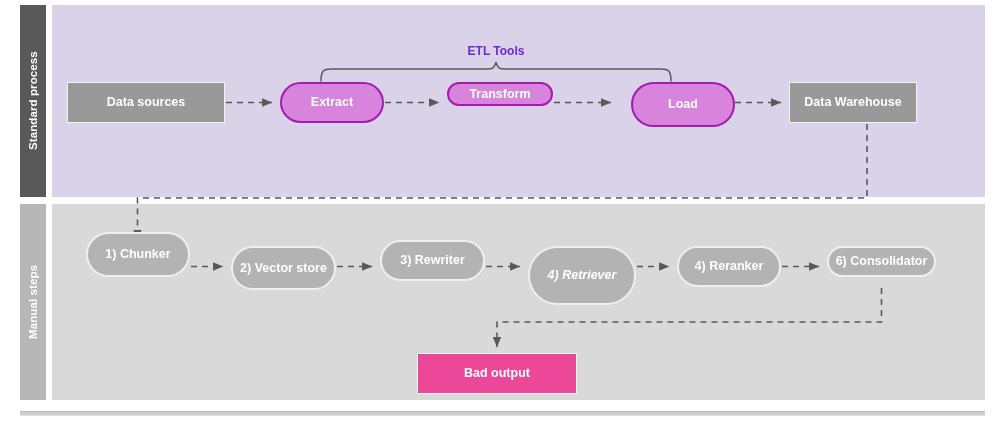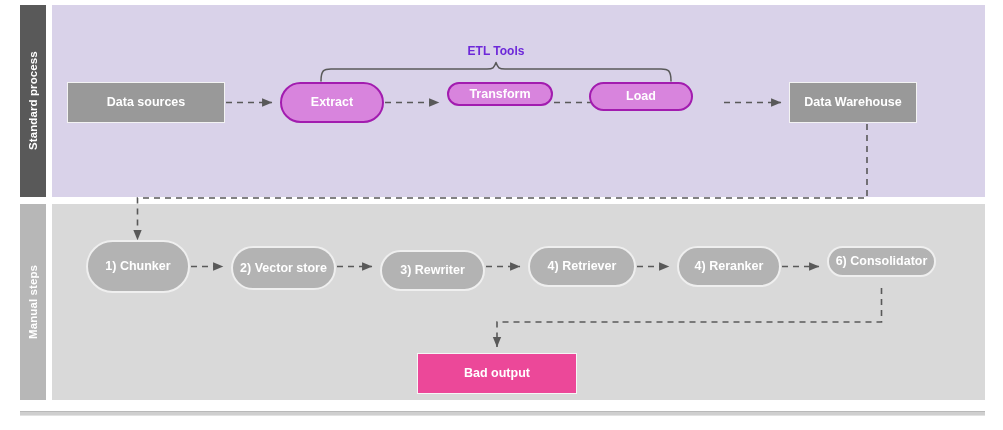--- a/index.html
+++ b/index.html
@@ -81,27 +81,27 @@
   }
   .rect-yellow {
     background: #ec4899;
     border: 1px solid #f6f6f6;
   }
 
   
   #node-data-sources   { left: 67px;  top: 82px;  width: 158px; height: 41px; }
   #node-extract        { left: 280px; top: 82px;  width: 104px; height: 41px; }
   #node-transform      { left: 447px; top: 82px;  width: 106px; height: 24px; }
-  #node-load           { left: 589px; top: 82px;  width: 104px; height: 29px; }
+  #node-load           { left: 631px; top: 82px;  width: 104px; height: 45px; }
   #node-data-warehouse { left: 789px; top: 82px;  width: 128px; height: 41px; }
 
-  #node-chunker        { left: 86px;  top: 240px; width: 104px; height: 53px; }
+  #node-chunker        { left: 86px;  top: 232px; width: 104px; height: 45px; }
   #node-vector-store   { left: 231px; top: 246px; width: 105px; height: 44px; }
-  #node-rewriter       { left: 380px; top: 250px; width: 105px; height: 41px; }
-  #node-retriever      { left: 528px; top: 246px; width: 108px; height: 41px; }
+  #node-rewriter       { left: 380px; top: 240px; width: 105px; height: 41px; }
+  #node-retriever      { left: 528px; top: 246px; width: 108px; height: 59px; font-style: italic; }
   #node-reranker       { left: 677px; top: 246px; width: 104px; height: 41px; }
   #node-consolidator   { left: 827px; top: 246px; width: 109px; height: 31px; }
 
   #node-bad-output     { left: 417px; top: 353px; width: 160px; height: 41px; }
 
   
   #connectors {
     position: absolute;
     left: 0;
     top: 0;

